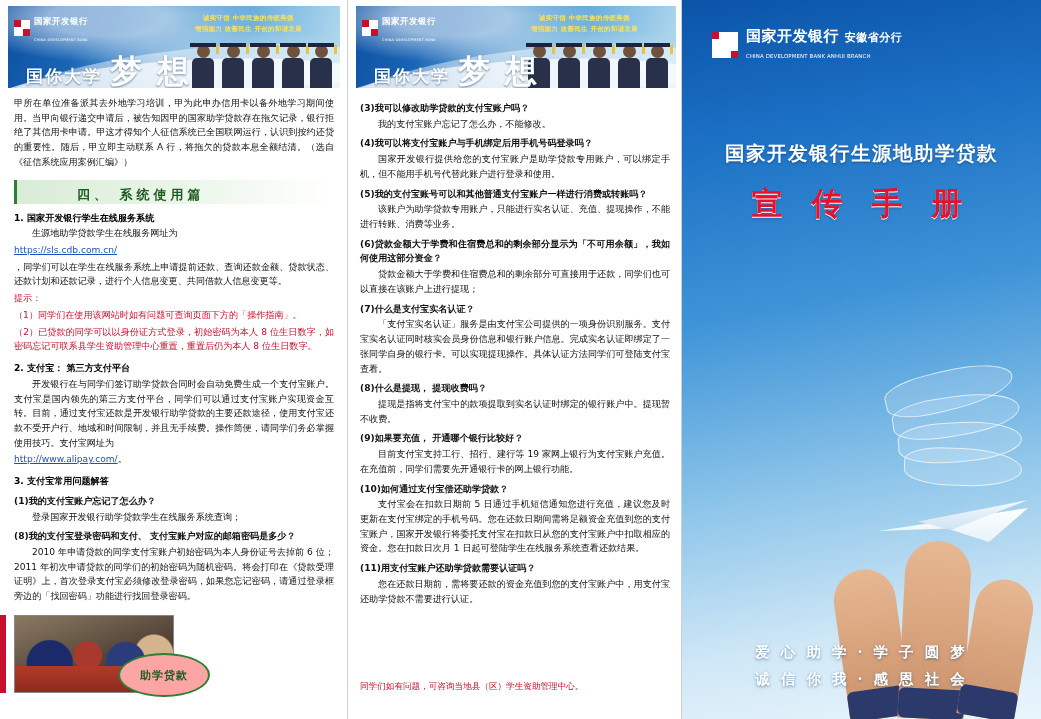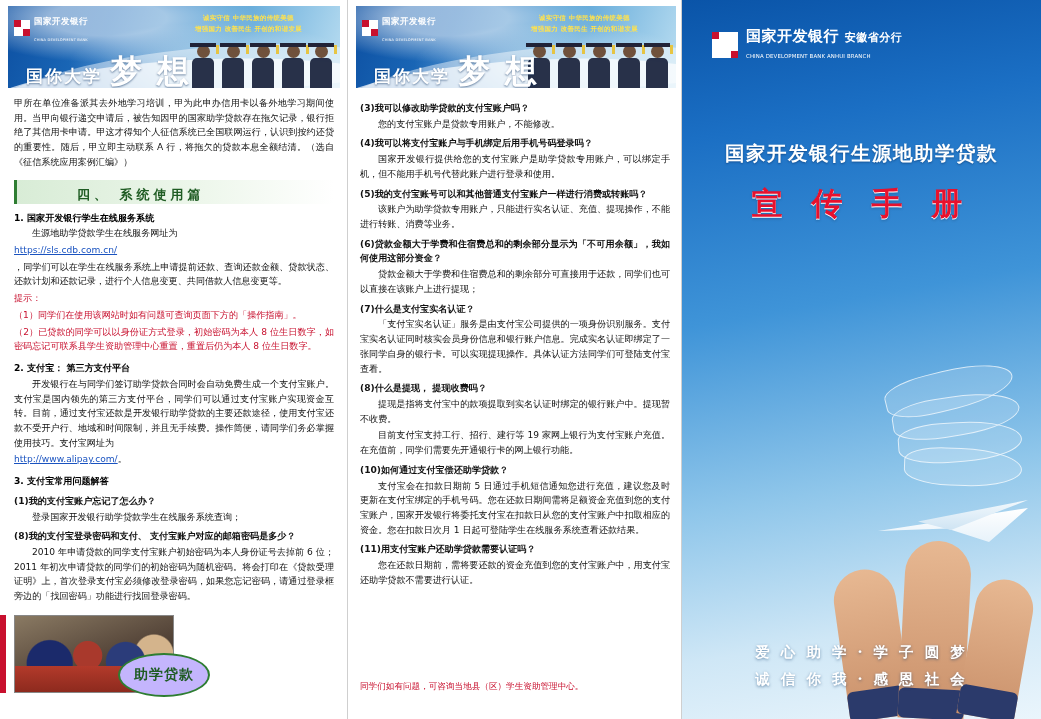--- a/index.html
+++ b/index.html
@@ -128,23 +128,23 @@
   .photo-card .desk {
     position:absolute; left:0; right:0; bottom:0; height:26px;
     background:linear-gradient(#b33a2b,#8d2a1e);
   }
   .red-bar {
     position:absolute; left:0; bottom:26px; width:6px; height:78px; background:#c8102e;
   }
   .oval-badge {
     position:absolute; left:118px; bottom:22px; width:92px; height:44px;
     border:2px solid #2e7d32; border-radius:50%;
-    background:#c4b5fd;
+    background:#fca5a5;
     display:flex; align-items:center; justify-content:center;
-    font-size:14px; color:#1f5c23; font-weight:bold; letter-spacing:1px;
+    font-size:11px; color:#1f5c23; font-weight:bold; letter-spacing:1px;
   }
 
   
   .footer-logo {
     position:absolute; right:10px; bottom:8px; display:flex; align-items:center; gap:5px;
   }
   .footer-logo .cdb-mark { width:18px; height:18px; }
   .footer-logo .cdb-cn { color:#111; font-size:9.5px; }
   .footer-logo .cdb-cn small { font-size:7px; font-weight:bold; }
   .footer-logo .cdb-en { color:#c8102e; font-size:4px; }
@@ -381,37 +381,38 @@
       <div class="grad-person" style="left:122px;">
           <div class="gp-cap"></div>
           <div class="gp-head"></div>
           <div class="gp-body"></div>
         </div>
     </div>
   </div>
 
   <div class="col-text" style="left:360px; width:310px;">
     <p class="qa-q">(3)我可以修改助学贷款的支付宝账户吗？</p>
-    <p class="para ind">您的支付宝账户是贷款专用账户，不能修改。</p>
+    <p class="para ind">我的支付宝账户忘记了怎么办，不能修改。</p>
 
     <p class="qa-q">(4)我可以将支付宝账户与手机绑定后用手机号码登录吗？</p>
     <p class="para ind">国家开发银行提供给您的支付宝账户是助学贷款专用账户，可以绑定手机，但不能用手机号代替此账户进行登录和使用。</p>
 
     <p class="qa-q">(5)我的支付宝账号可以和其他普通支付宝账户一样进行消费或转账吗？</p>
     <p class="para ind">该账户为助学贷款专用账户，只能进行实名认证、充值、提现操作，不能进行转账、消费等业务。</p>
 
     <p class="qa-q">(6)贷款金额大于学费和住宿费总和的剩余部分显示为「不可用余额」，我如何使用这部分资金？</p>
     <p class="para ind">贷款金额大于学费和住宿费总和的剩余部分可直接用于还款，同学们也可以直接在该账户上进行提现；</p>
 
     <p class="qa-q">(7)什么是支付宝实名认证？</p>
     <p class="para ind">「支付宝实名认证」服务是由支付宝公司提供的一项身份识别服务。支付宝实名认证同时核实会员身份信息和银行账户信息。完成实名认证即绑定了一张同学自身的银行卡。可以实现提现操作。具体认证方法同学们可登陆支付宝查看。</p>
 
     <p class="qa-q">(8)什么是提现，  提现收费吗？</p>
     <p class="para ind">提现是指将支付宝中的款项提取到实名认证时绑定的银行账户中。提现暂不收费。</p>
 
+    <p class="qa-q">(9)如果要充值，  开通哪个银行比较好？</p>
     <p class="para ind">目前支付宝支持工行、招行、建行等 19 家网上银行为支付宝账户充值。在充值前，同学们需要先开通银行卡的网上银行功能。</p>
 
     <p class="qa-q">(10)如何通过支付宝偿还助学贷款？</p>
     <p class="para ind">支付宝会在扣款日期前 5 日通过手机短信通知您进行充值，建议您及时更新在支付宝绑定的手机号码。您在还款日期间需将足额资金充值到您的支付宝账户，国家开发银行将委托支付宝在扣款日从您的支付宝账户中扣取相应的资金。您在扣款日次月 1 日起可登陆学生在线服务系统查看还款结果。</p>
 
     <p class="qa-q">(11)用支付宝账户还助学贷款需要认证吗？</p>
     <p class="para ind">您在还款日期前，需将要还款的资金充值到您的支付宝账户中，用支付宝还助学贷款不需要进行认证。</p>
   </div>
 
   <div class="bottom-note" style="left:360px; bottom:26px; width:300px;">同学们如有问题，可咨询当地县（区）学生资助管理中心。</div>

